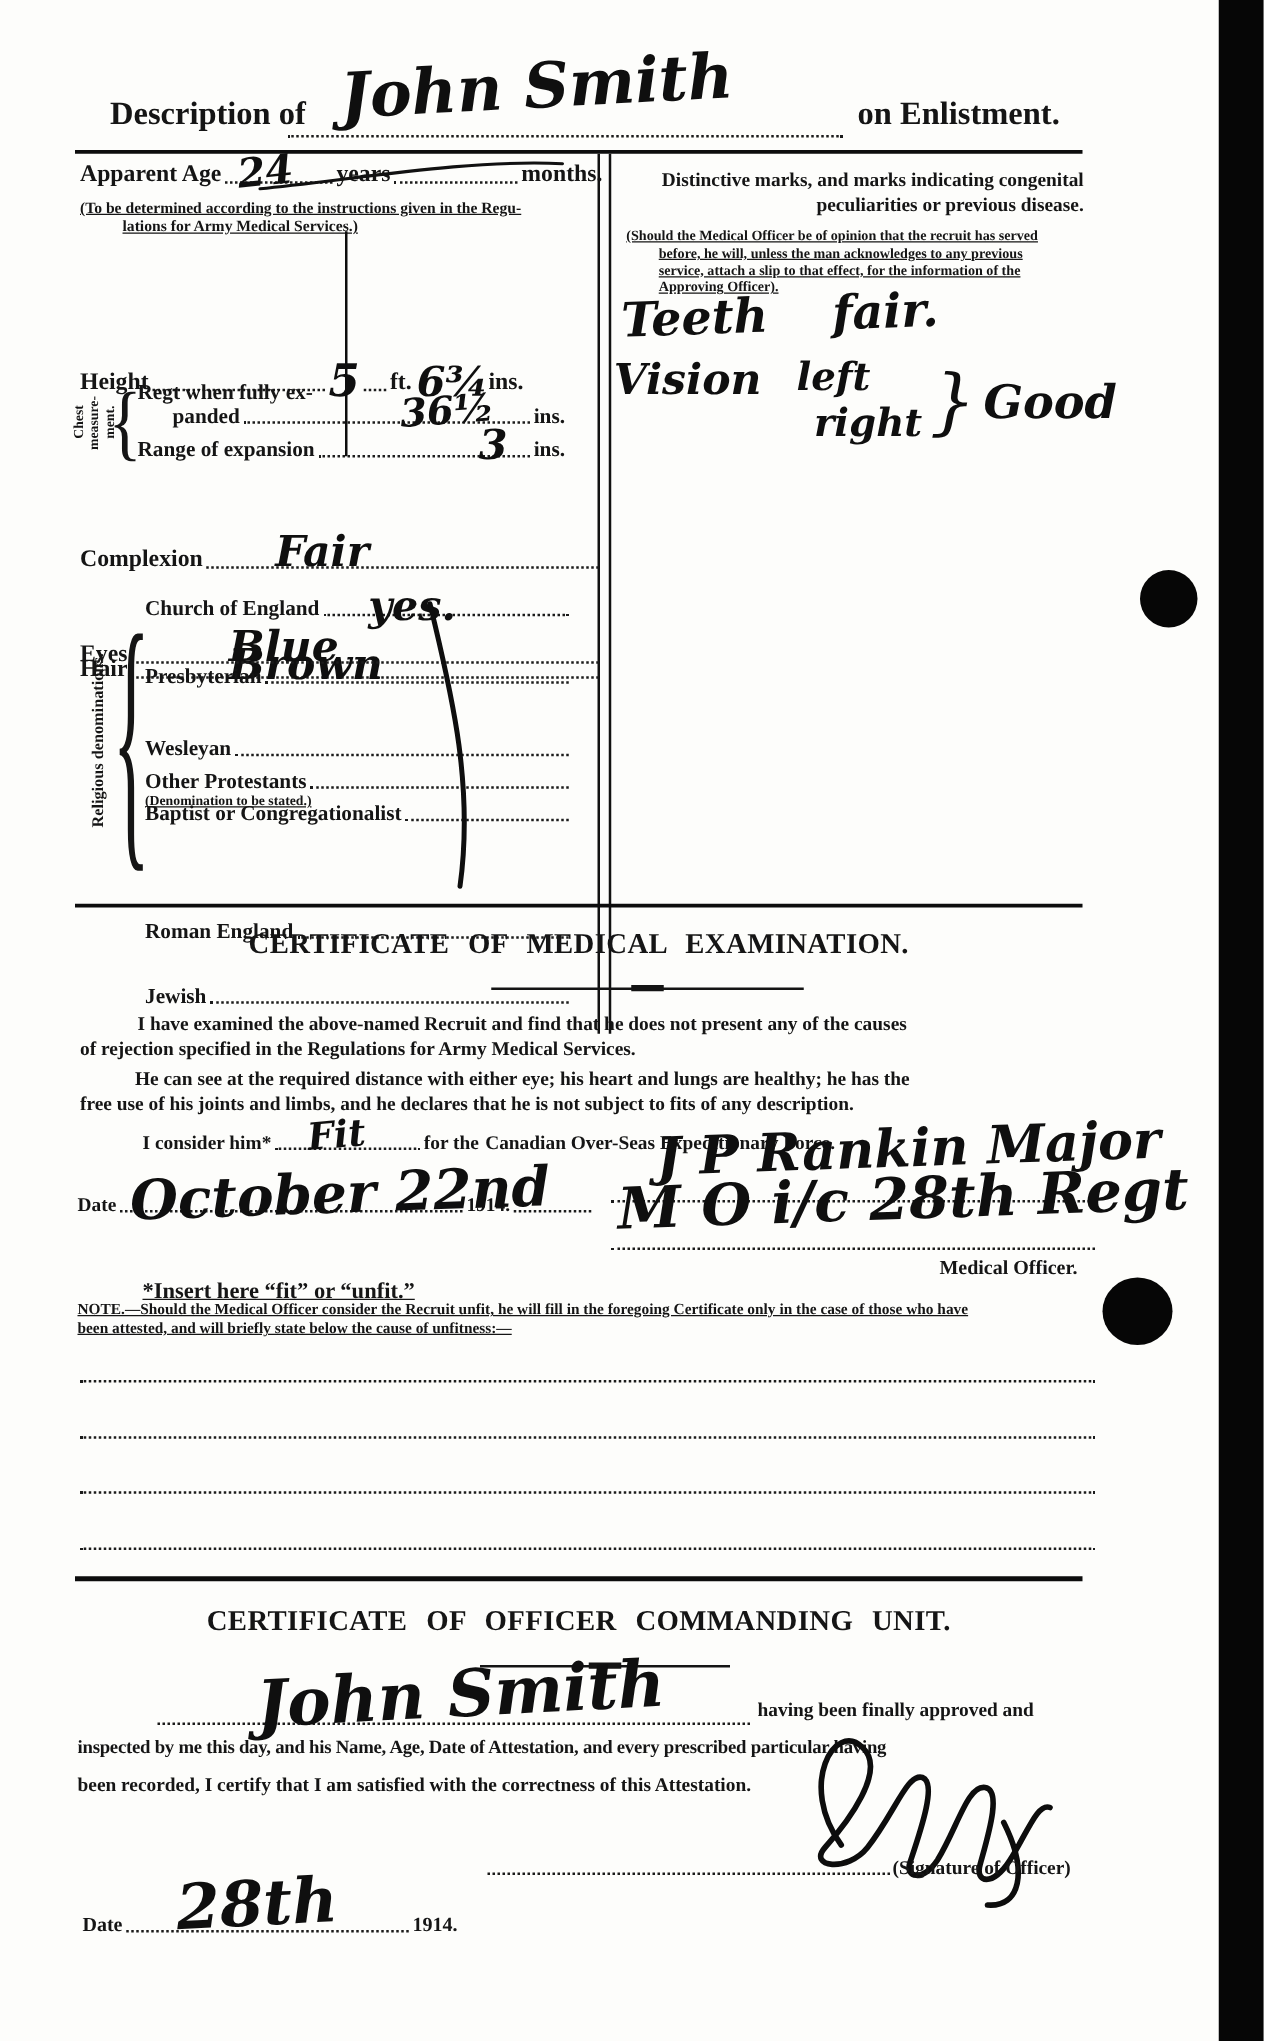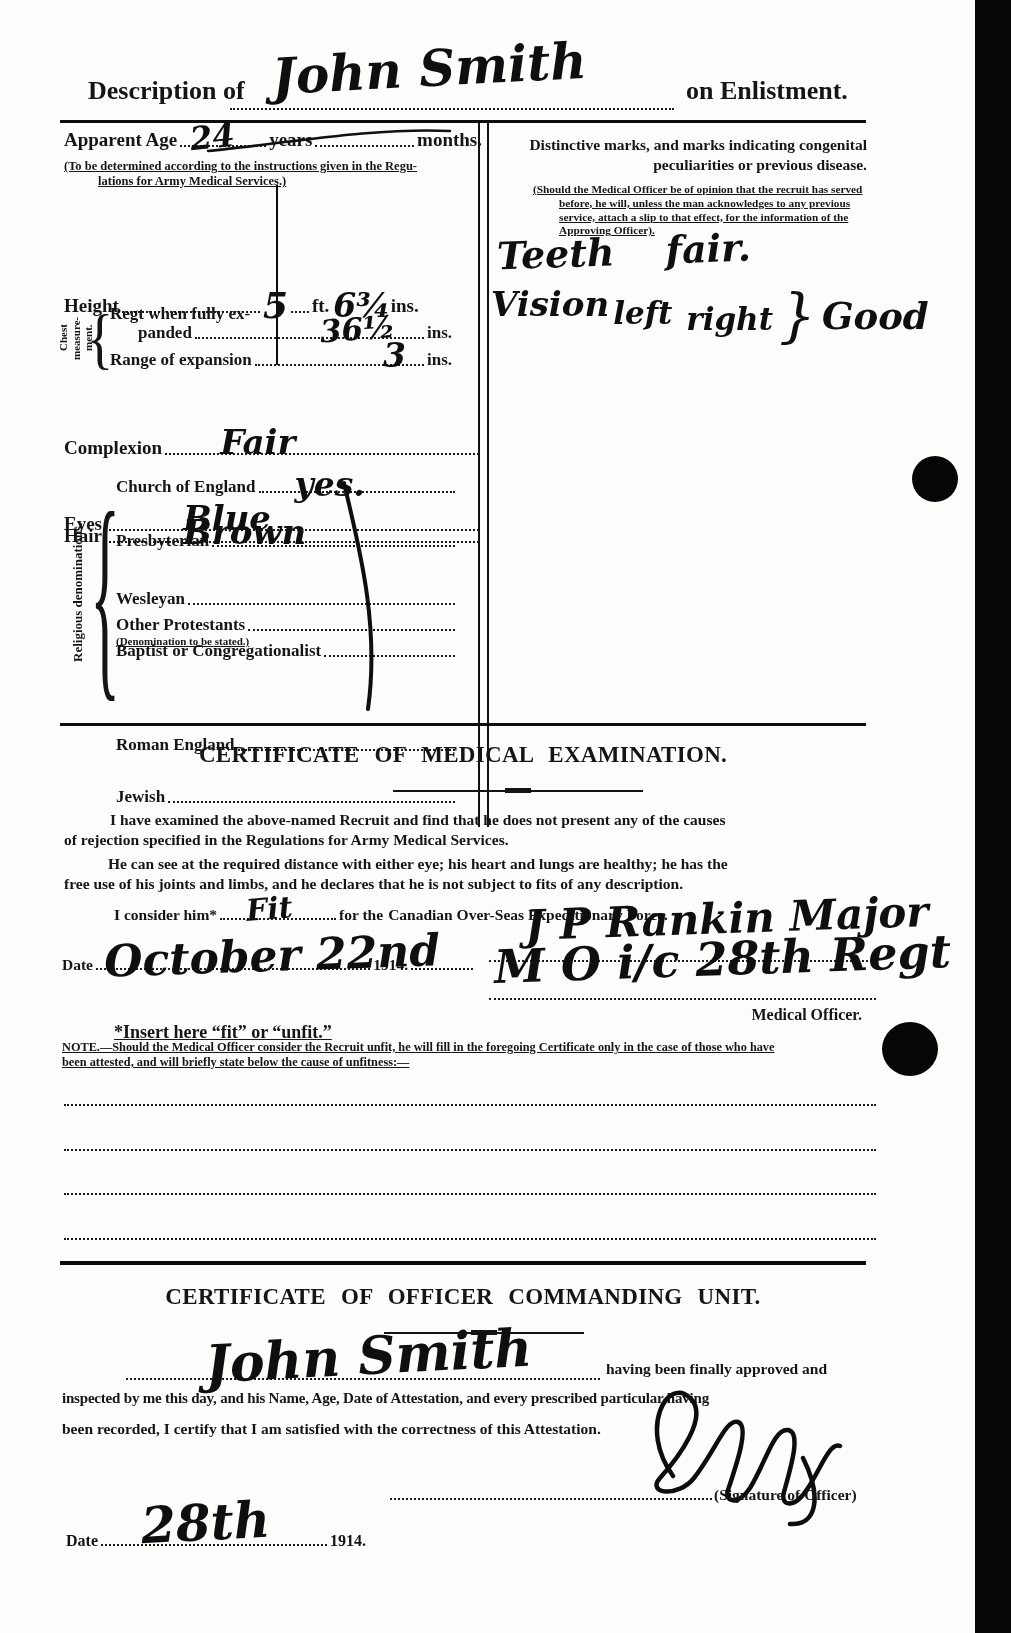--- a/index.html
+++ b/index.html
@@ -167,30 +167,30 @@
       </div>
     </div>
 
     <div style="width:7px;border-left:2.5px solid #111;border-right:2px solid #111;"></div>
 
     <div style="flex:1;position:relative;">
       <div class="abs" style="left:12px;top:12px;width:366px;font-size:15.5px;font-weight:700;line-height:1.3;text-align:right;">
         <div>Distinctive marks, and marks indicating congenital</div>
         <div>peculiarities or previous disease.</div>
       </div>
-      <div class="abs fine" style="left:12px;top:60px;width:372px;font-size:11.3px;margin-left:32px;">
+      <div class="abs fine" style="left:12px;top:60px;width:372px;font-size:11.3px;">
         <div>(Should the Medical Officer be of opinion that the recruit has served</div>
         <div style="padding-left:26px;">before, he will, unless the man acknowledges to any previous</div>
         <div style="padding-left:26px;">service, attach a slip to that effect, for the information of the</div>
         <div style="padding-left:26px;">Approving Officer).</div>
       </div>
       <div class="abs hw" style="left:8px;top:110px;font-size:38px;word-spacing:38px;transform:rotate(-2deg);">Teeth fair.</div>
       <div class="abs" style="left:2px;top:164px;display:flex;align-items:center;">
         <span class="hw" style="font-size:34px;align-self:flex-start;">Vision</span>
-        <span style="display:inline-flex;flex-direction:row;margin-left:4px;">
+        <span style="display:inline-flex;flex-direction:column;margin-left:28px;">
           <span class="hw" style="font-size:31px;">left</span>
           <span class="hw" style="font-size:31px;margin-top:6px;margin-left:14px;">right</span>
         </span>
         <span class="hw" style="font-size:58px;font-weight:400;margin:0 6px;">}</span>
         <span class="hw" style="font-size:37px;">Good</span>
       </div>
     </div>
   </div>
 
   <div class="abs solidline" style="left:60px;top:723px;width:806px;height:3px;"></div>

